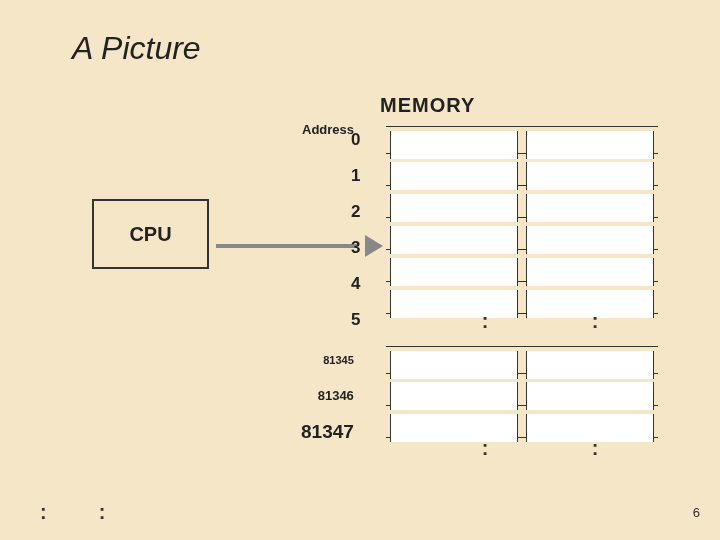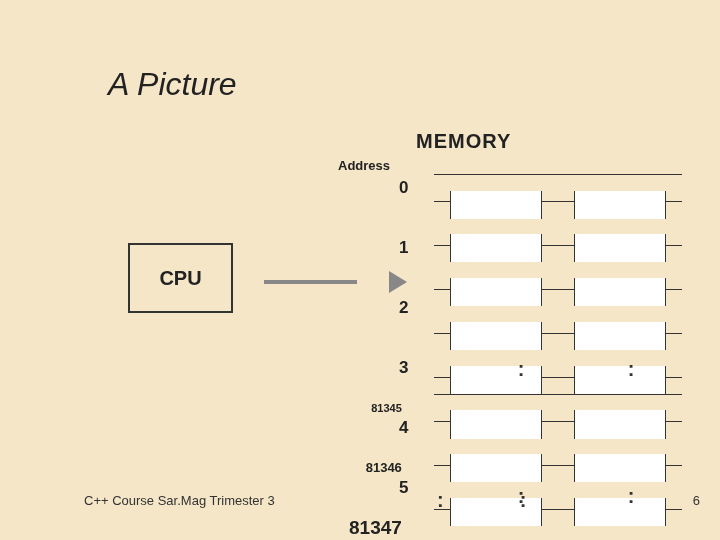--- a/index.html
+++ b/index.html
@@ -1,15 +1,15 @@
 <!DOCTYPE html>
 <html><head>
   <meta charset="utf-8">
   <style>
-    * { box-sizing: border-box; margin: 16px; padding: 0; }
+    * { box-sizing: border-box; margin: 4px; padding: 0; }
 
     body {
       width: 720px;
       height: 540px;
       background-color: #f5e6c8;
       font-family: Arial, sans-serif;
       overflow: hidden;
       position: relative;
     }
 
@@ -54,23 +54,23 @@
     .mem-cell {
       border-left: 1.5px solid #333;
       border-right: 1.5px solid #333;
       flex: 1;
       background: white;
       height: 28px;
     }
 
     .cpu-box {
       position: absolute;
-      top: 195px;
+      top: 187px;
       left: 80px;
-      width: 105px;
+      width: 117px;
       height: 70px;
       border: 2.5px solid #333;
       background: #f5e6c8;
       display: flex;
       align-items: center;
       justify-content: center;
       font-size: 20px;
       font-weight: bold;
       color: #222;
     }
@@ -256,19 +256,18 @@
     <div class="mem-cell"></div>
   </div>
 </div>
 
 <div class="dots-section2">
   <span>:</span>
   <span>:</span>
 </div>
 
 <div class="footer">
-  <span>C++  Course Sar.Mag Trimester 3</span>
   <div class="footer-dots">
     <span>:</span>
     <span>:</span>
   </div>
   <span>6</span>
 </div>
 
 </body></html>

